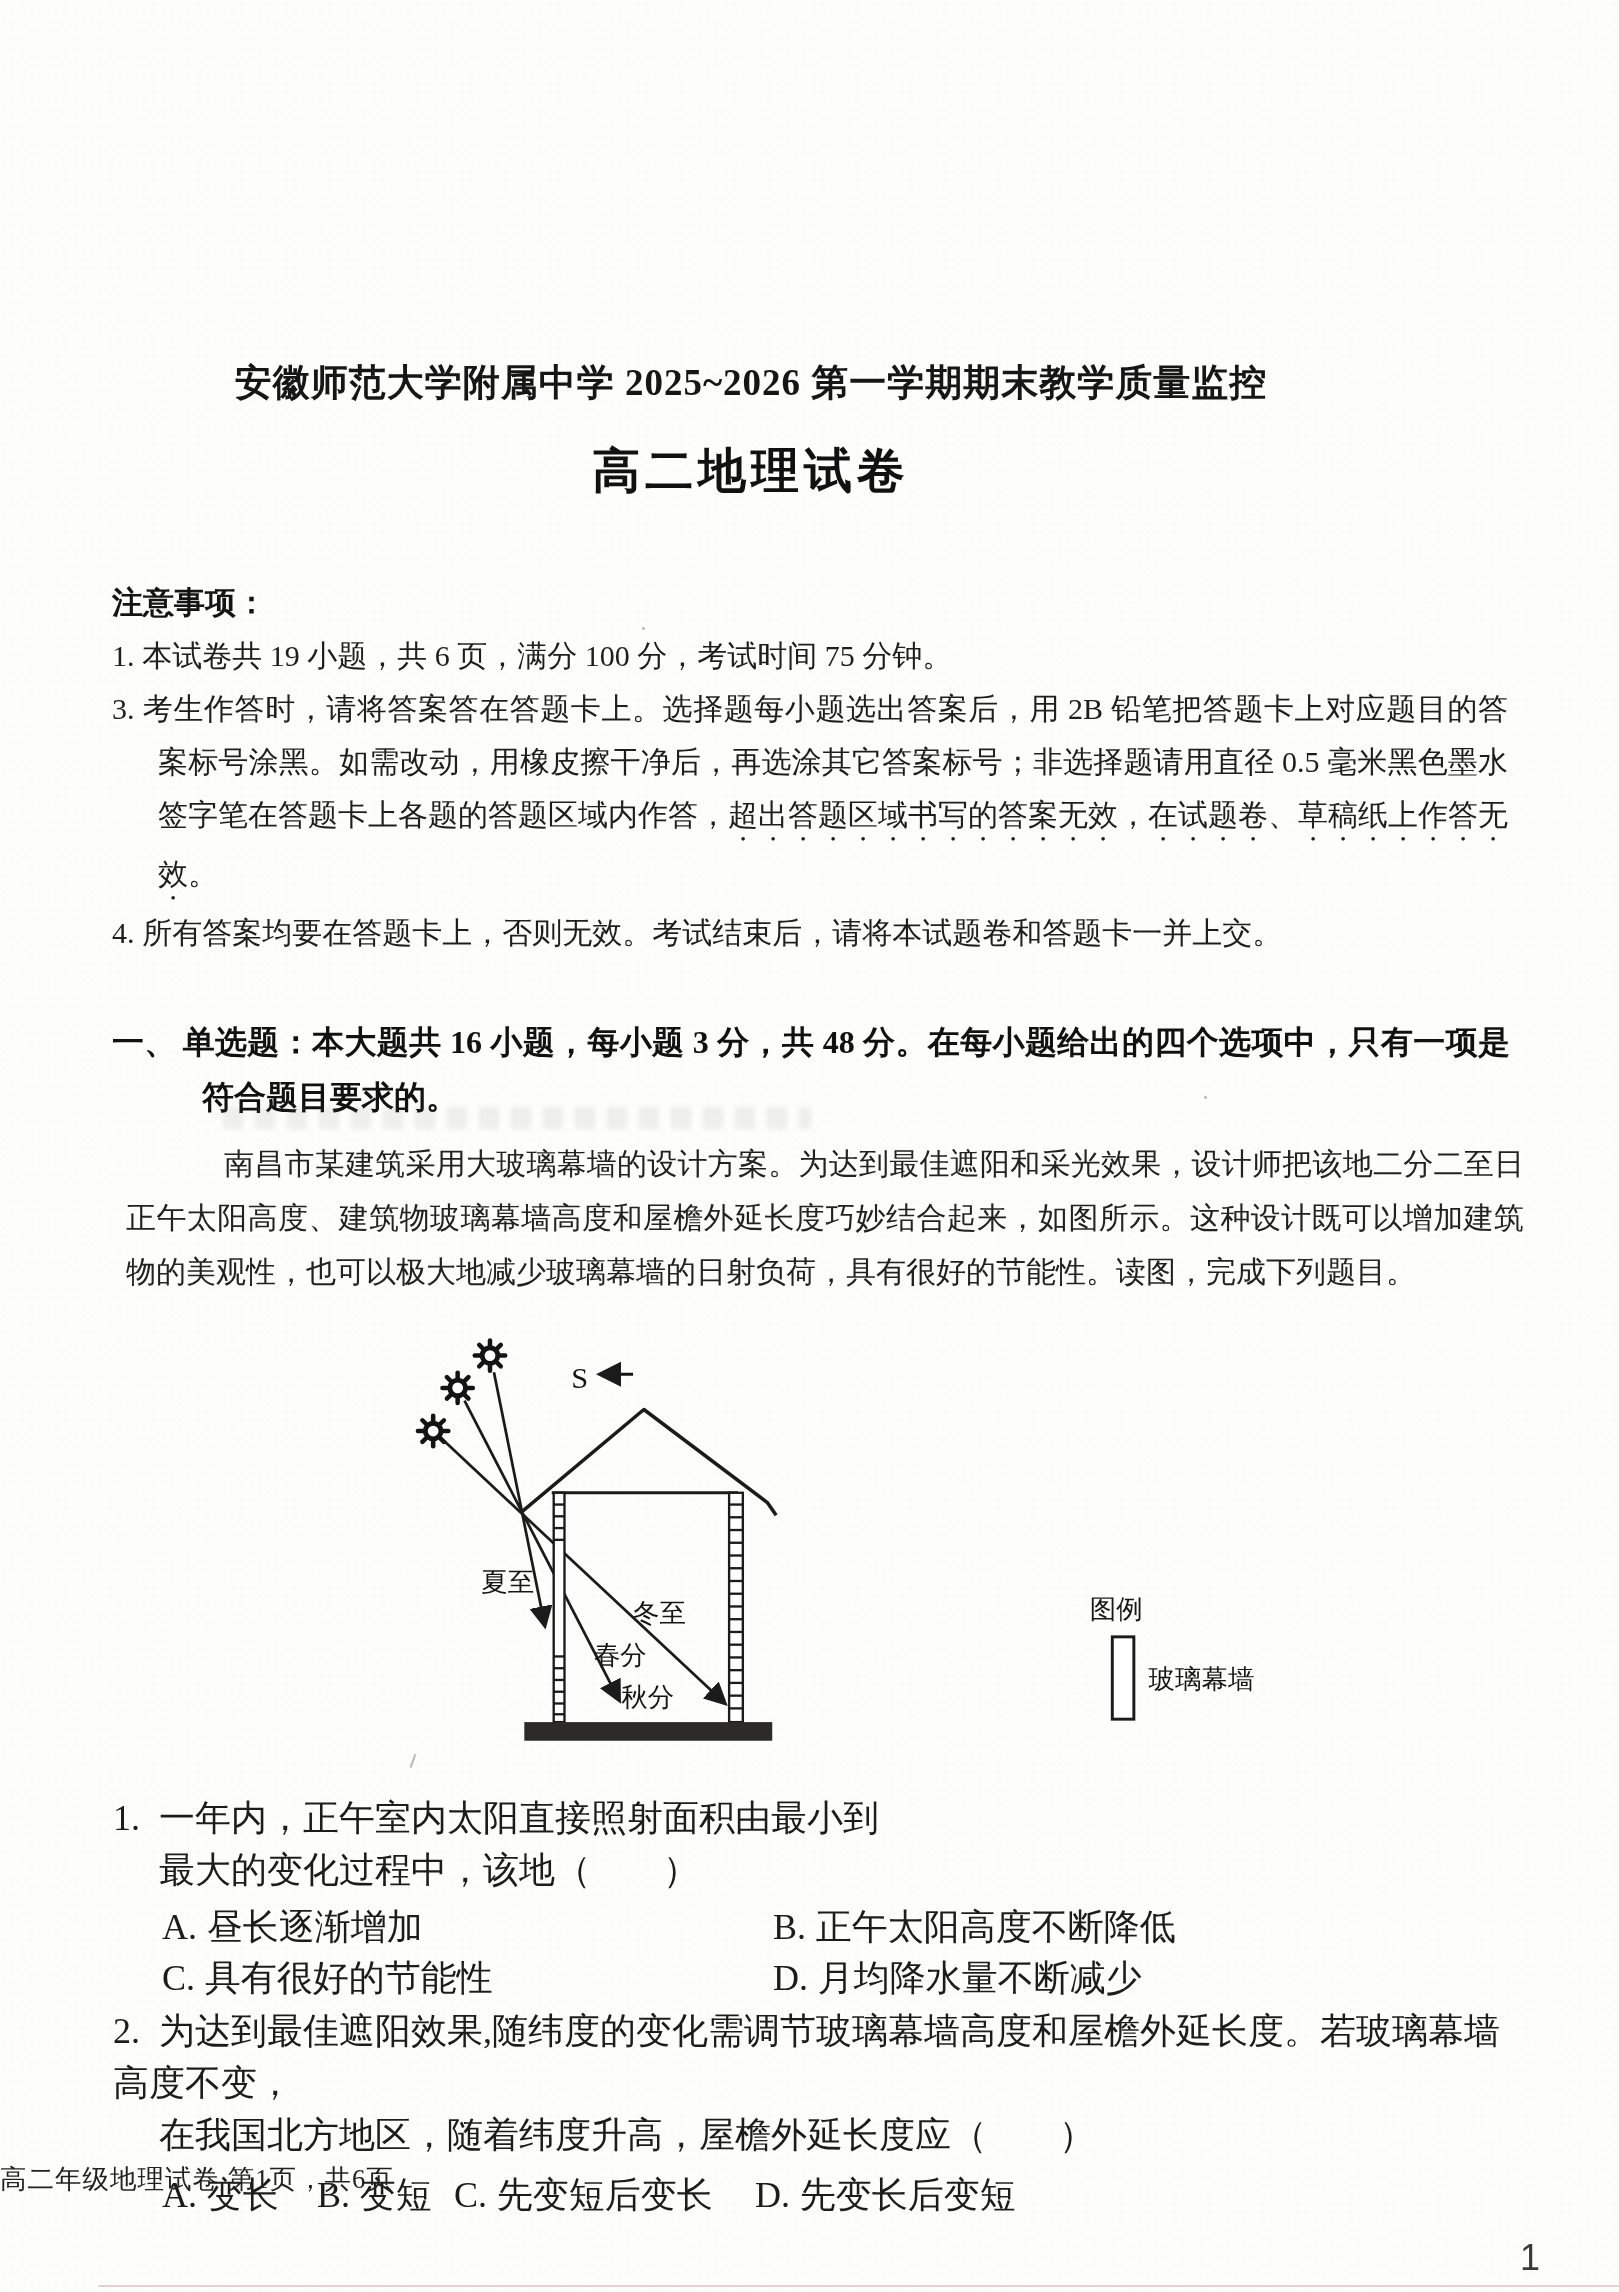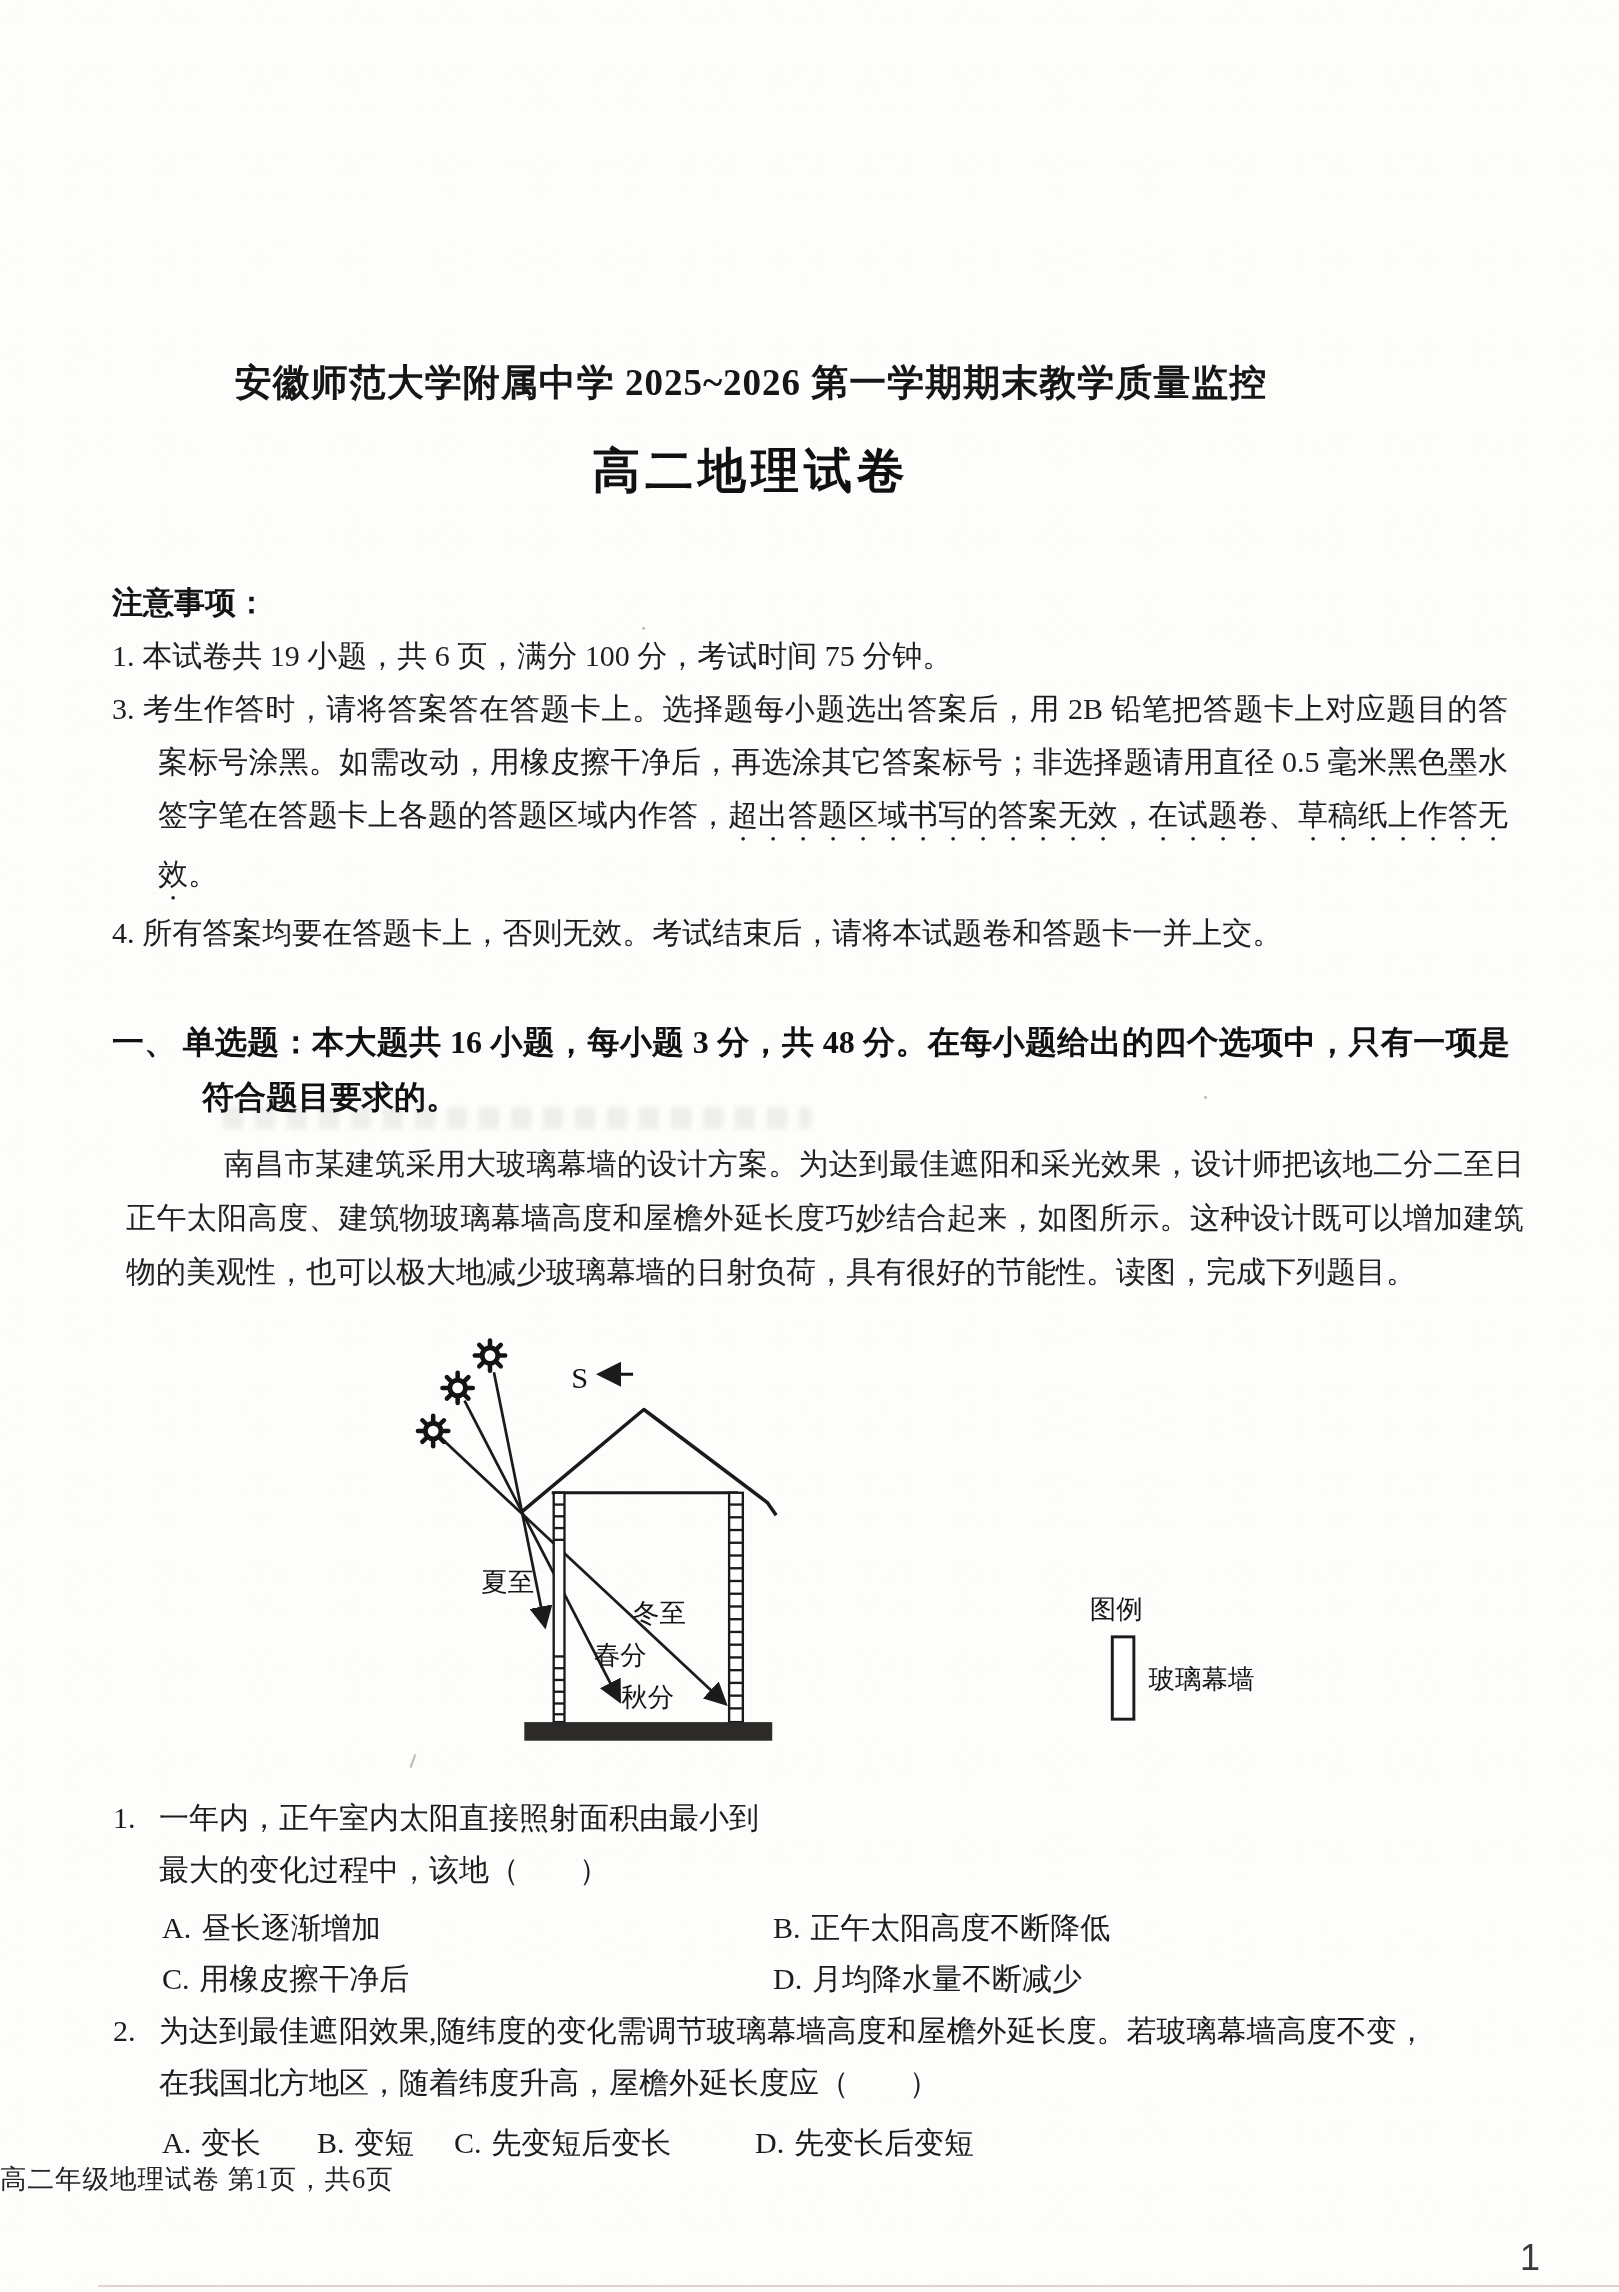--- a/index.html
+++ b/index.html
@@ -51,21 +51,21 @@
   
   .passage{
     left:126px;top:1137px;width:1398px;
     font-size:30px;line-height:54px;
     text-align:justify;text-indent:98px;color:#222;
   }
   
   .figure{left:294px;top:1333px;width:1176px;height:446px;}
   .figure svg{display:block;}
   
-  .question{font-size:30px;line-height:52px;color:#1c1c1c;}
+  .question{font-size:36px;line-height:52px;color:#1c1c1c;}
   .q1{left:113px;top:1792px;width:1394px;}
   .q2{left:113px;top:2005px;width:1398px;}
   .q-no{display:inline-block;width:46px;text-indent:0;}
   .q-line2{padding-left:46px;}
   .opts-2col{display:grid;grid-template-columns:611px 1fr;padding-left:49px;margin-top:5.9px;line-height:51px;}
   .q2-opts{position:relative;height:51px;margin-top:7.8px;}
   .q2-opts .opt{position:absolute;white-space:nowrap;}
   .q2-opts .o1{left:49px}.q2-opts .o2{left:204px}.q2-opts .o3{left:341px}.q2-opts .o4{left:642px}
   .opt-label{margin-right:9.8px;}
   
@@ -202,21 +202,21 @@
       </g>
     </svg>
   </div>
 
   <div class="abs question q1">
     <div><span class="q-no">1.</span><span>一年内，正午室内太阳直接照射面积由最小到</span></div>
     <div class="q-line2">最大的变化过程中，该地（　　）</div>
     <div class="opts-2col">
       <div class="opt"><span class="opt-label">A.</span><span>昼长逐渐增加</span></div>
       <div class="opt"><span class="opt-label">B.</span><span>正午太阳高度不断降低</span></div>
-      <div class="opt"><span class="opt-label">C.</span><span>用橡皮擦干净后</span></div>
+      <div class="opt"><span class="opt-label">C.</span><span>具有很好的节能性</span></div>
       <div class="opt"><span class="opt-label">D.</span><span>月均降水量不断减少</span></div>
     </div>
   </div>
 
   <div class="abs question q2">
     <div><span class="q-no">2.</span><span>为达到最佳遮阳效果,随纬度的变化需调节玻璃幕墙高度和屋檐外延长度。若玻璃幕墙高度不变，</span></div>
     <div class="q-line2">在我国北方地区，随着纬度升高，屋檐外延长度应（　　）</div>
     <div class="q2-opts">
       <div class="opt o1"><span class="opt-label">A.</span><span>变长</span></div>
       <div class="opt o2"><span class="opt-label">B.</span><span>变短</span></div>

